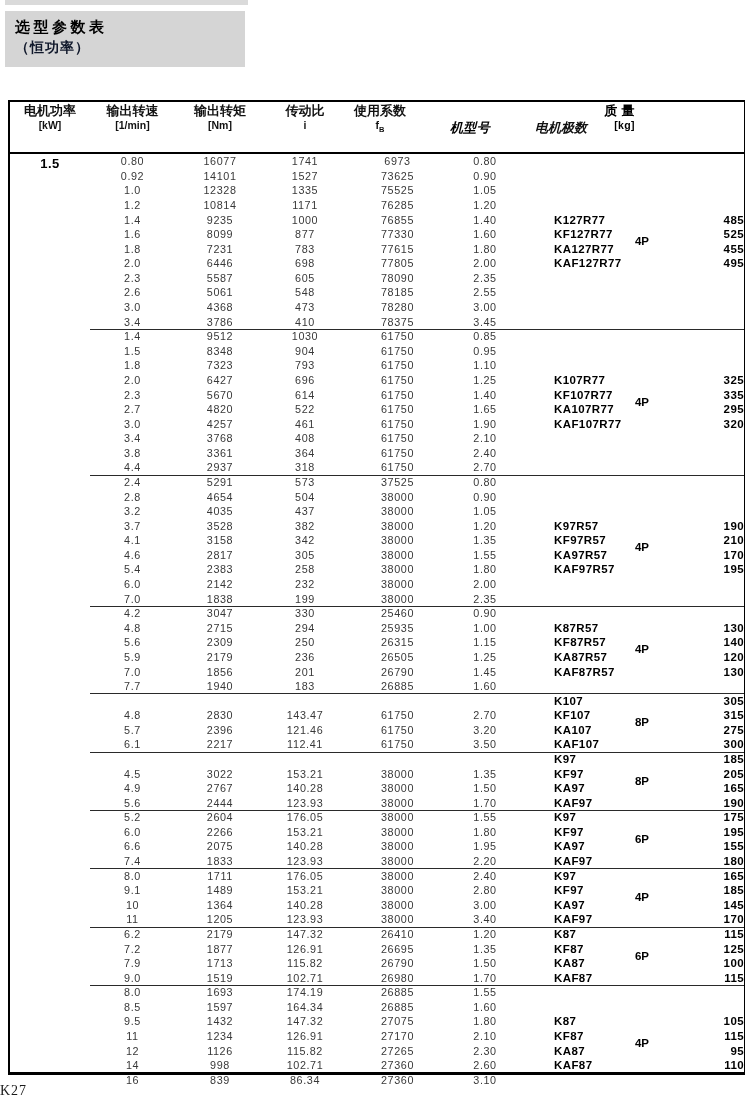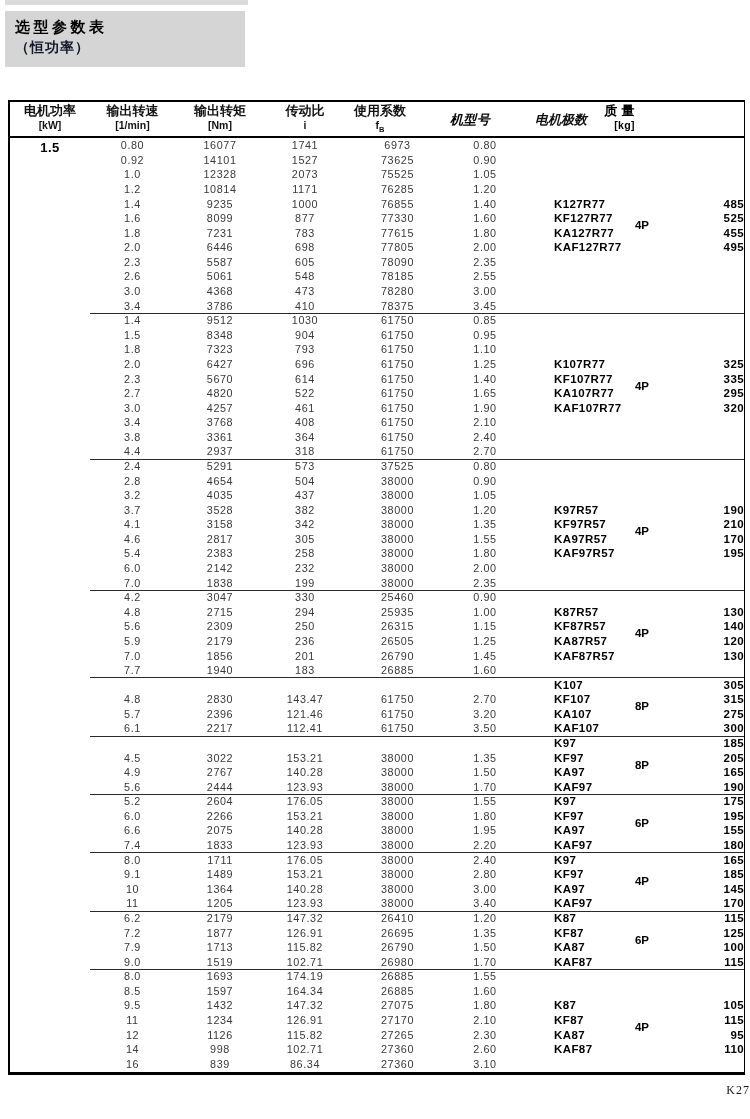--- a/index.html
+++ b/index.html
@@ -14,21 +14,21 @@
   }
   .title-line1{font-size:15px;font-weight:bold;letter-spacing:3.5px;line-height:21px;color:#000;}
   .title-line2{font-size:14px;font-weight:bold;letter-spacing:1px;line-height:20px;color:#0f172a;}
 
   .sel-table{
     position:absolute;left:8px;top:100px;width:737px;height:975px;box-sizing:border-box;
     border-top:2px solid #000;border-left:2px solid #000;border-right:1px solid #000;border-bottom:3px solid #000;
     background:#fff;
   }
   .header-row{
-    display:flex;height:36px;box-sizing:border-box;border-bottom:2px solid #000;padding-top:1px;
+    display:flex;height:52px;box-sizing:border-box;border-bottom:2px solid #000;padding-top:1px;
   }
   .hcell{display:flex;flex-direction:column;align-items:center;justify-content:flex-start;box-sizing:border-box;}
   .hcell.hmid{justify-content:center;font-style:italic;}
   .hl1{font-size:13px;font-weight:bold;white-space:nowrap;line-height:16px;}
   .hl2{font-size:10.5px;font-weight:bold;white-space:nowrap;line-height:12px;}
   .hl2 sub{font-size:7.5px;}
   .hcell.c-mass{align-items:flex-end;padding-right:4px;}
   .hcell.c-model{padding-left:0;}
 
   .table-body{position:relative;}
@@ -47,22 +47,22 @@
   .c-mass{width:42px;text-align:right;font-weight:bold;color:#000;font-size:11.5px;letter-spacing:0.4px;}
   .poles{
     position:absolute;left:596px;width:72px;height:14.59px;line-height:14.59px;
     text-align:center;font-weight:bold;font-size:11.5px;color:#000;
   }
   .power-label{
     position:absolute;left:0;top:2px;width:80px;text-align:center;
     font-size:13px;font-weight:bold;color:#000;letter-spacing:0.5px;
   }
   .page-number{
-    position:absolute;left:0;right:0;top:1083px;text-align:right;
-    font-family:"Liberation Serif",serif;font-size:12px;letter-spacing:1px;color:#1a1a1a;
+    position:absolute;left:0;right:0;top:1083px;text-align:left;
+    font-family:"Liberation Serif",serif;font-size:14px;letter-spacing:1px;color:#1a1a1a;
   }
 </style>
 </head>
 <body>
 
 <div class="top-rule"></div>
 
 <div class="title-block">
   <div class="title-line1">选型参数表</div>
   <div class="title-line2">（恒功率）</div>
@@ -123,21 +123,21 @@
           <div class="tcell c-load">73625</div>
           <div class="tcell c-fb">0.90</div>
           <div class="tcell c-model"></div>
           <div class="tcell c-poles"></div>
           <div class="tcell c-mass"></div>
         </div>
         <div class="trow">
           <div class="tcell c-power"></div>
           <div class="tcell c-speed">1.0</div>
           <div class="tcell c-torque">12328</div>
-          <div class="tcell c-ratio">2073</div>
+          <div class="tcell c-ratio">1335</div>
           <div class="tcell c-load">75525</div>
           <div class="tcell c-fb">1.05</div>
           <div class="tcell c-model"></div>
           <div class="tcell c-poles"></div>
           <div class="tcell c-mass"></div>
         </div>
         <div class="trow">
           <div class="tcell c-power"></div>
           <div class="tcell c-speed">1.2</div>
           <div class="tcell c-torque">10814</div>

